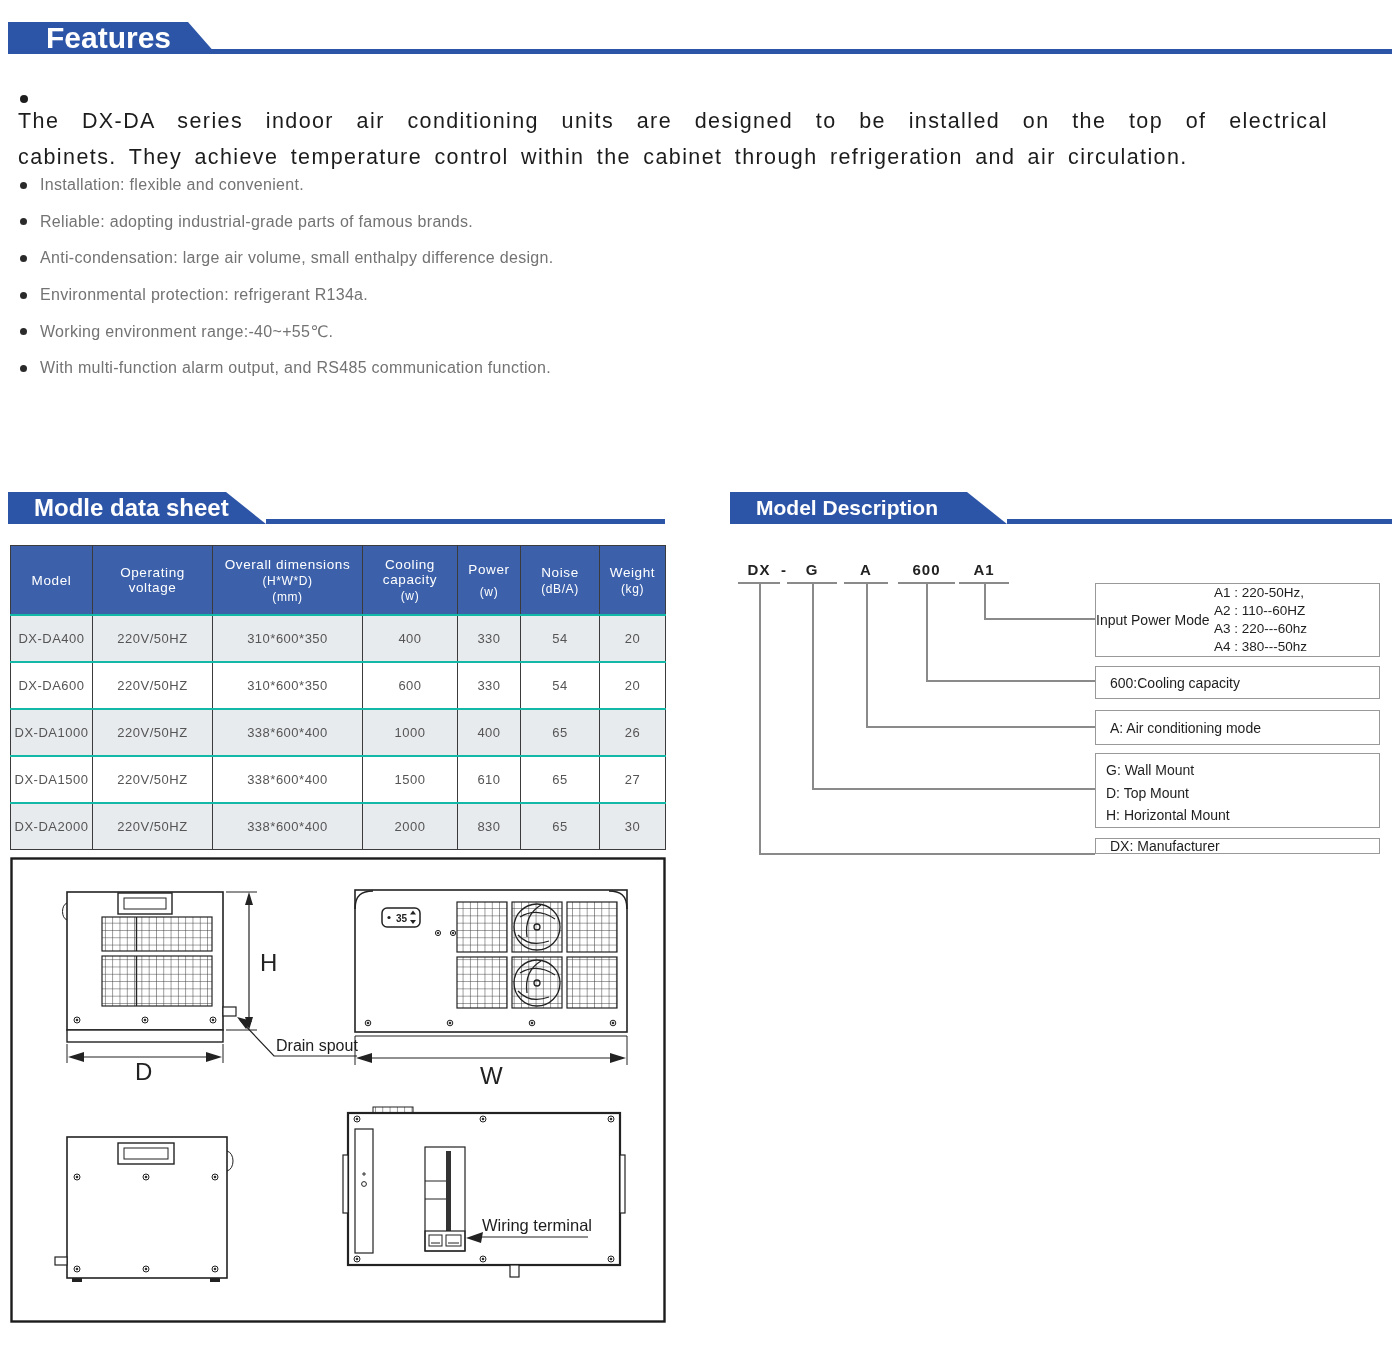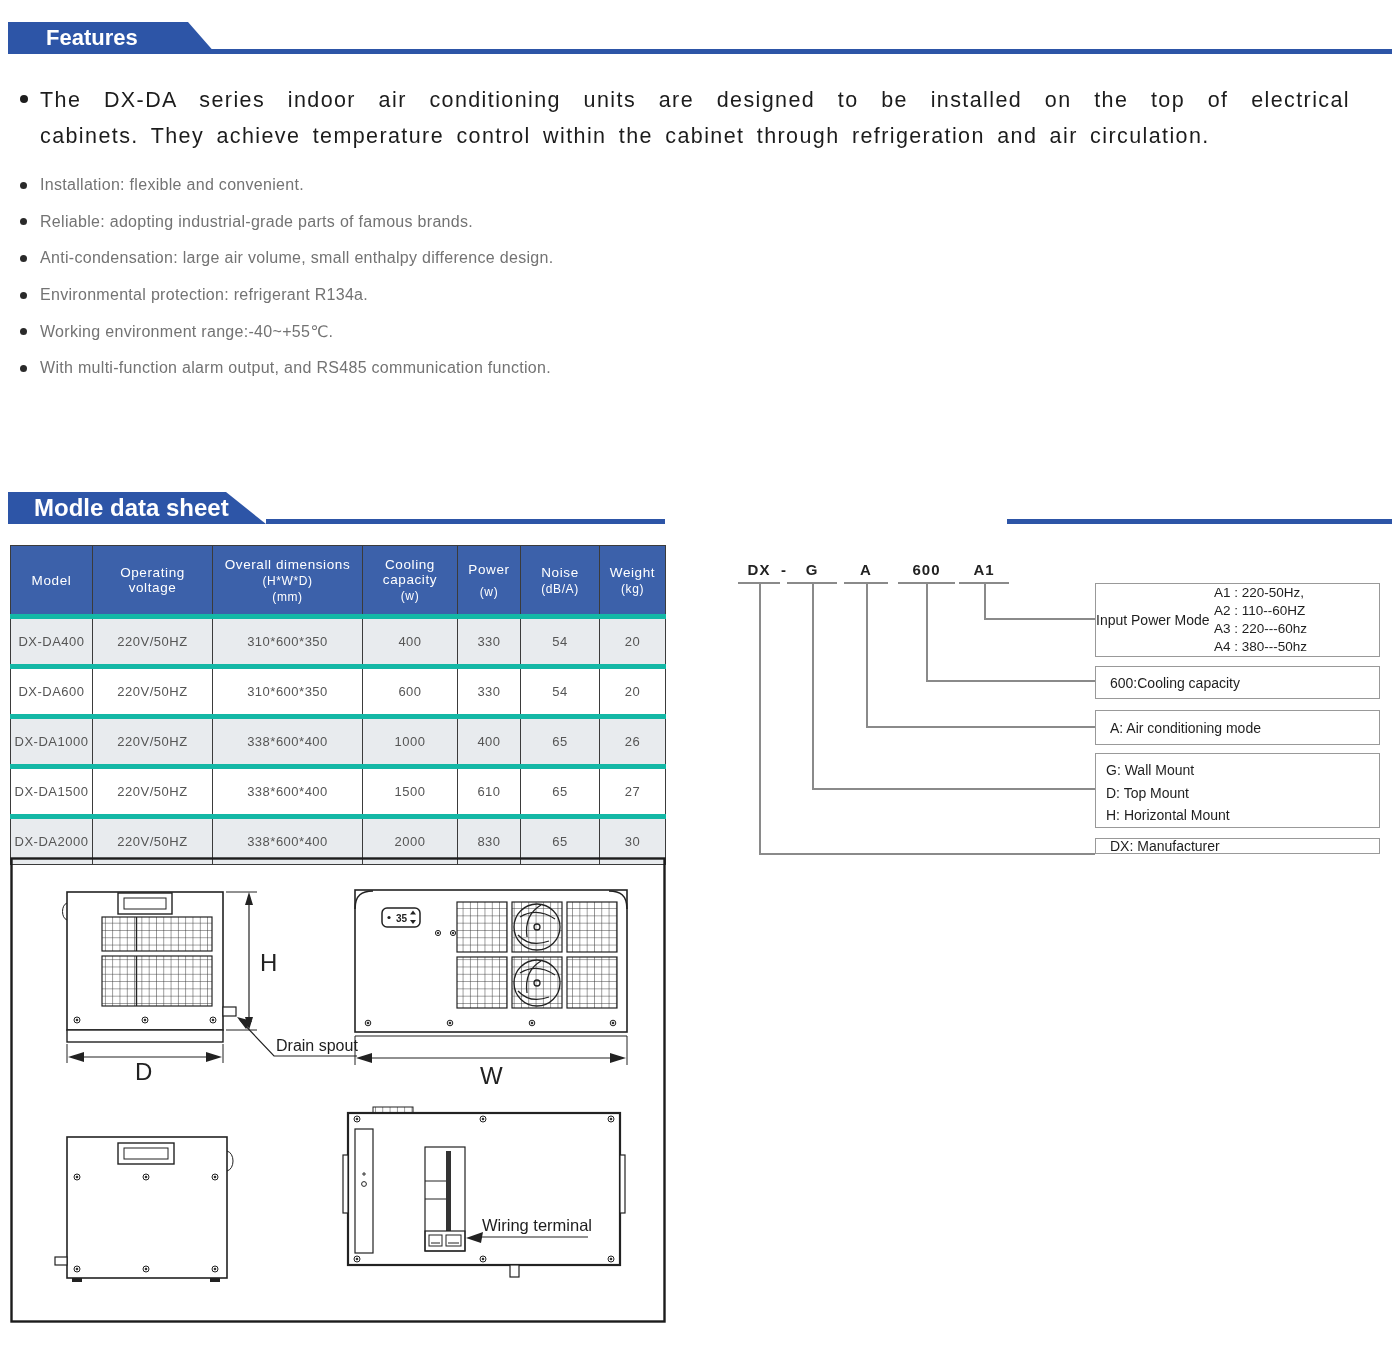--- a/index.html
+++ b/index.html
@@ -6,40 +6,40 @@
   #page{position:relative;width:1400px;height:1362px;background:#fff;overflow:hidden;
         font-family:"Liberation Sans","DejaVu Sans",sans-serif;color:#222;}
 
   
   .banner{position:absolute;background:#2d55a7;color:#fff;font-weight:bold;
           clip-path:polygon(0 0,calc(100% - 32px) 0,100% 100%,0 100%);
           display:flex;align-items:center;}
   .banner-line{position:absolute;height:5px;background:#2d55a7;}
 
   
-  .intro{position:absolute;left:18px;top:82px;width:1336px;display:flex;}
+  .intro{position:absolute;left:18px;top:82px;width:1336px;display:flex;flex-direction:column;}
   .intro .dot{width:8px;height:8px;border-radius:50%;background:#1d1d1d;margin:13px 12px 0 2px;flex:none;}
   .intro .txt{width:1310px;font-size:21.5px;line-height:36px;letter-spacing:1.4px;
               word-spacing:5px;color:#1c1c1c;}
   .intro .l1{text-align:justify;text-align-last:justify;}
   .bullets{position:absolute;left:18px;top:167px;width:1340px;}
   .bullets .item{display:flex;align-items:center;height:36.6px;}
   .bullets .dot{width:7px;height:7px;border-radius:50%;background:#2a2a2a;margin:0 13px 0 2px;flex:none;}
   .bullets .label{font-size:16px;color:#737373;letter-spacing:0.3px;}
 
   
   table.ds{position:absolute;left:10px;top:545px;width:655px;border-collapse:collapse;
            table-layout:fixed;}
   table.ds th,table.ds td{border-left:1px solid #3b3b3b;border-right:1px solid #3b3b3b;
            text-align:center;vertical-align:middle;padding:0;}
   table.ds thead th{background:#3c61aa;color:#fff;height:68px;font-weight:normal;
            font-size:13.5px;letter-spacing:0.6px;border-top:1px solid #3b3b3b;}
   table.ds thead .h-sub{font-size:12px;margin-top:2px;}
   table.ds tbody td{height:45px;font-size:13px;color:#555;letter-spacing:0.5px;
-           border-top:5px solid #14b8a6;}
+           border-top:2px solid #14b8a6;}
   table.ds tbody tr:nth-child(odd) td{background:#e8ebee;}
   table.ds tbody tr:nth-child(even) td{background:#ffffff;}
   table.ds tbody tr:last-child td{border-bottom:1px solid #3b3b3b;}
 
   
   .codeseg{position:absolute;top:561px;height:20px;font-size:15px;font-weight:bold;
            color:#222;text-align:center;letter-spacing:1px;}
   .underl{position:absolute;top:582px;height:2px;background:#8a8a8a;}
   .vline{position:absolute;width:1.5px;background:#8a8a8a;}
   .hline{position:absolute;height:1.5px;background:#8a8a8a;}
@@ -54,21 +54,21 @@
   
   .drawings{position:absolute;left:10px;top:857px;}
   svg text{font-family:"Liberation Sans","DejaVu Sans",sans-serif;}
 </style>
 </head>
 <body>
 
 <div id="page">
 
   <div class="banner" style="left:8px;top:22px;width:208px;height:32px;clip-path:polygon(0 0,180px 0,100% 100%,0 100%);">
-    <span style="padding-left:38px;font-size:22px;">Features</span>
+    <span style="padding-left:38px;font-size:30px;">Features</span>
   </div>
   <div class="banner-line" style="left:208px;top:49px;width:1184px;"></div>
 
   <div class="intro">
     <span class="dot"></span>
     <div class="txt">
       <div class="l1">The DX-DA series indoor air conditioning units are designed to be installed on the top of electrical</div>
       <div class="l2">cabinets. They achieve temperature control within the cabinet through refrigeration and air circulation.</div>
     </div>
   </div>
@@ -98,20 +98,23 @@
         <span class="dot"></span>
         <span class="label">With multi-function alarm output, and RS485 communication function.</span>
       </div>
   </div>
 
   <div class="banner" style="left:8px;top:492px;width:258px;height:32px;clip-path:polygon(0 0,calc(100% - 40px) 0,100% 100%,0 100%);">
     <span style="padding-left:26px;font-size:24px;">Modle data sheet</span>
   </div>
   <div class="banner-line" style="left:266px;top:519px;width:399px;"></div>
 
+  <div class="banner" style="left:730px;top:492px;width:277px;height:32px;clip-path:polygon(0 0,calc(100% - 40px) 0,100% 100%,0 100%);">
+    <span style="padding-left:26px;font-size:21px;">Model Description</span>
+  </div>
   <div class="banner-line" style="left:1007px;top:519px;width:385px;"></div>
 
   <table class="ds">
     <colgroup>
       <col style="width:82px">
         <col style="width:120px">
         <col style="width:150px">
       <col style="width:95px">
         <col style="width:63px">
         <col style="width:79px">

